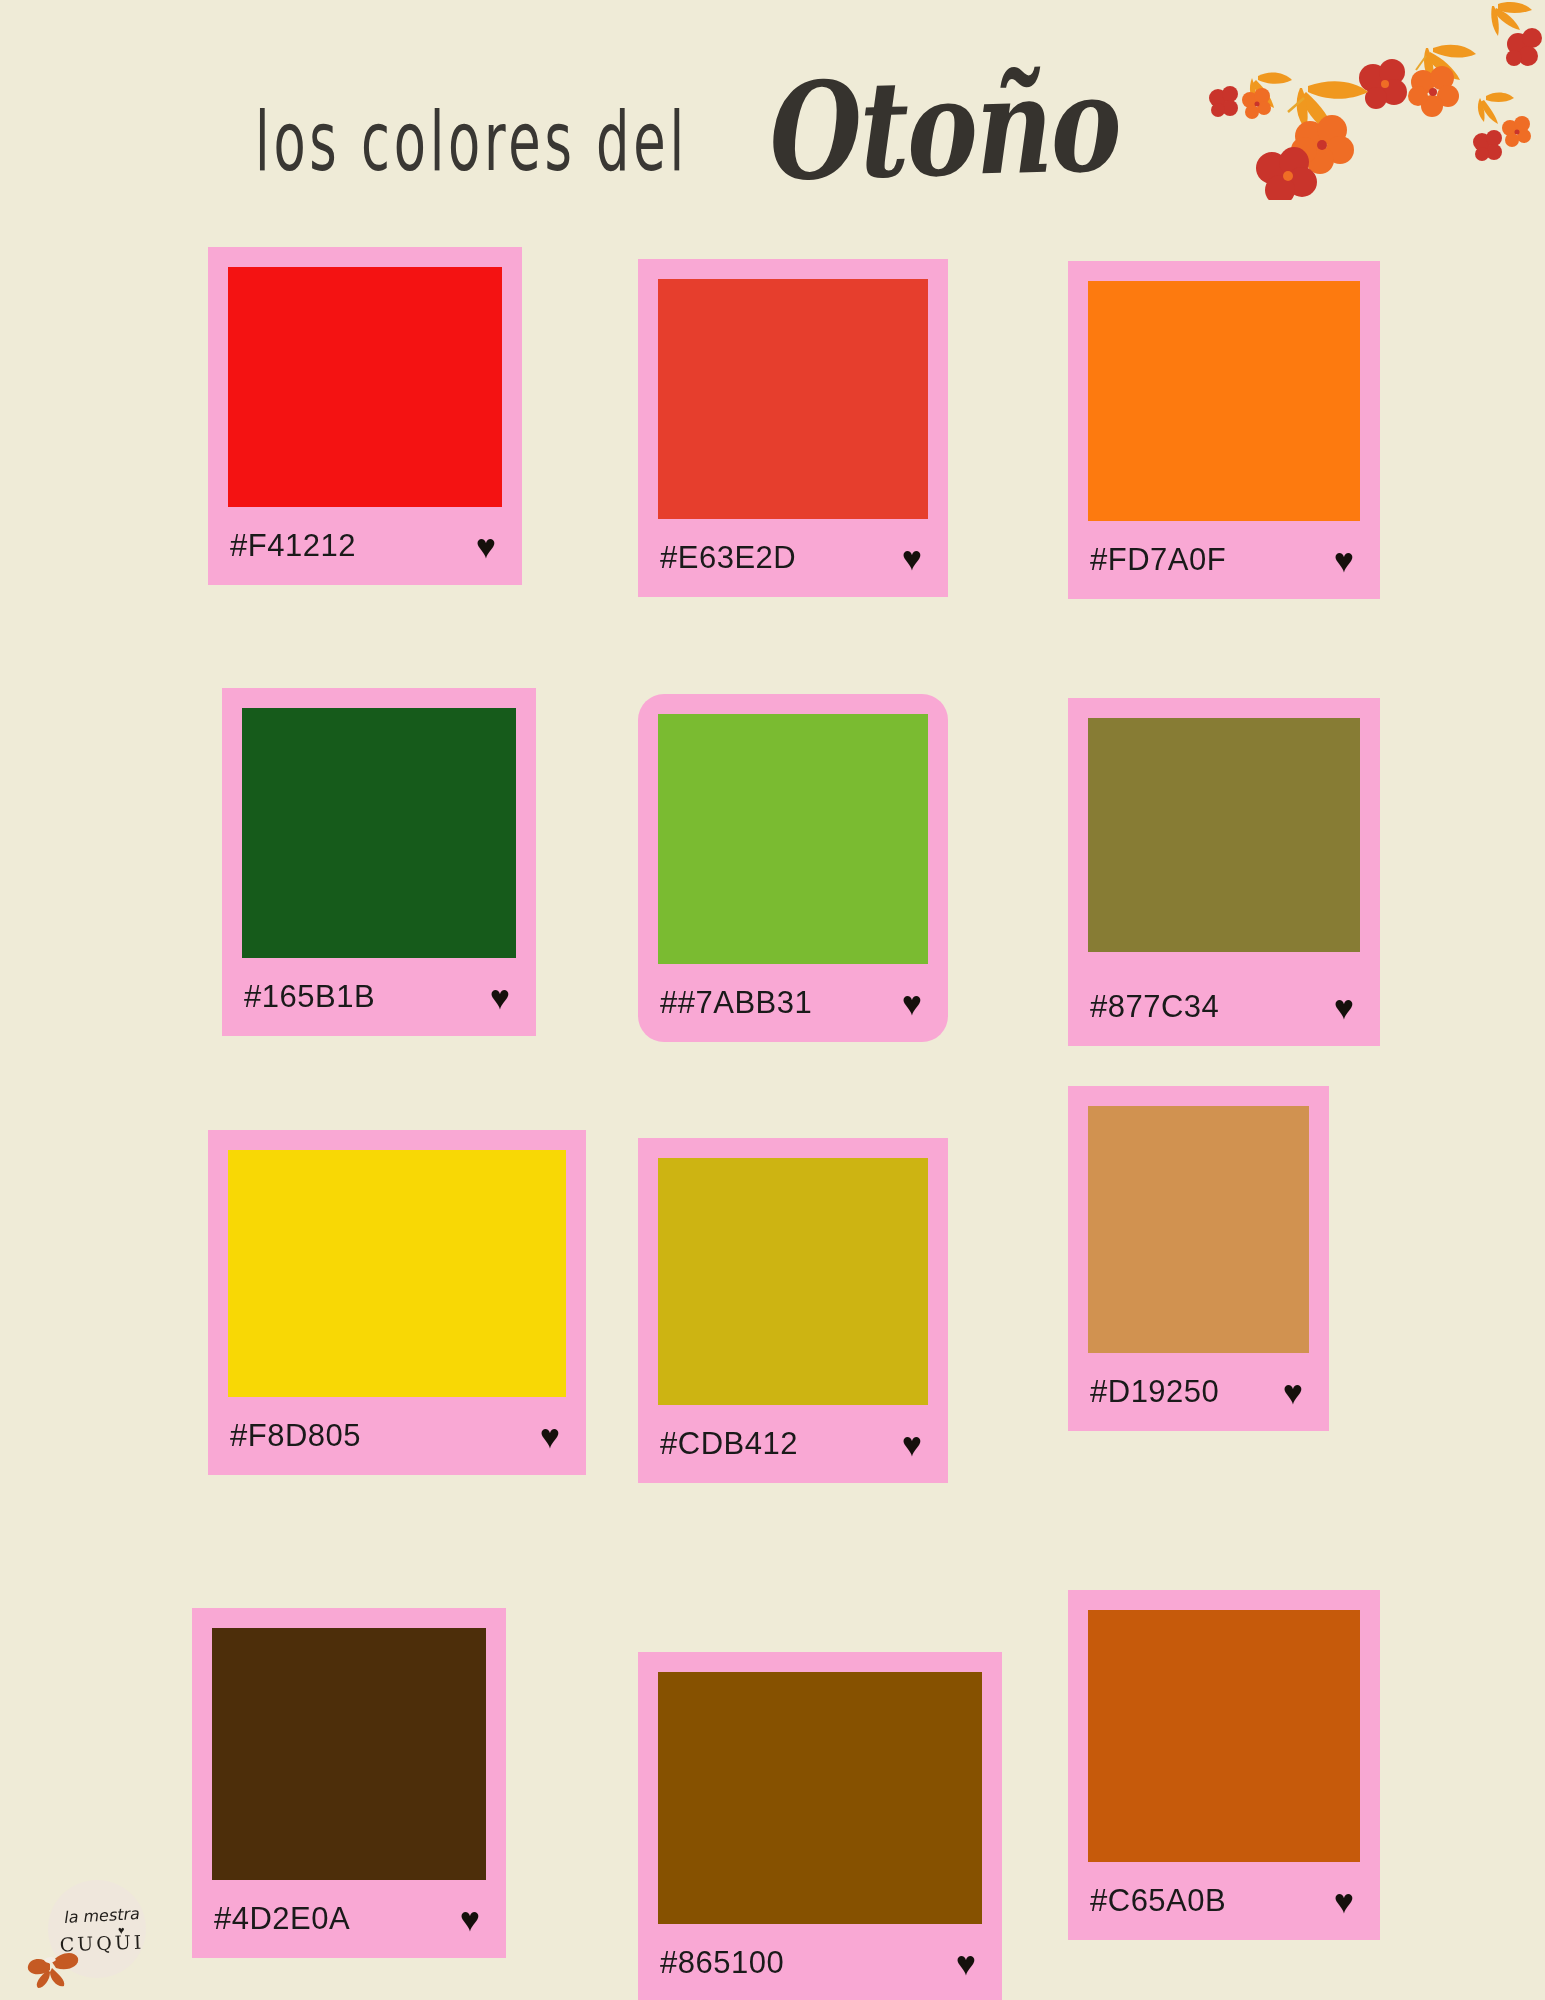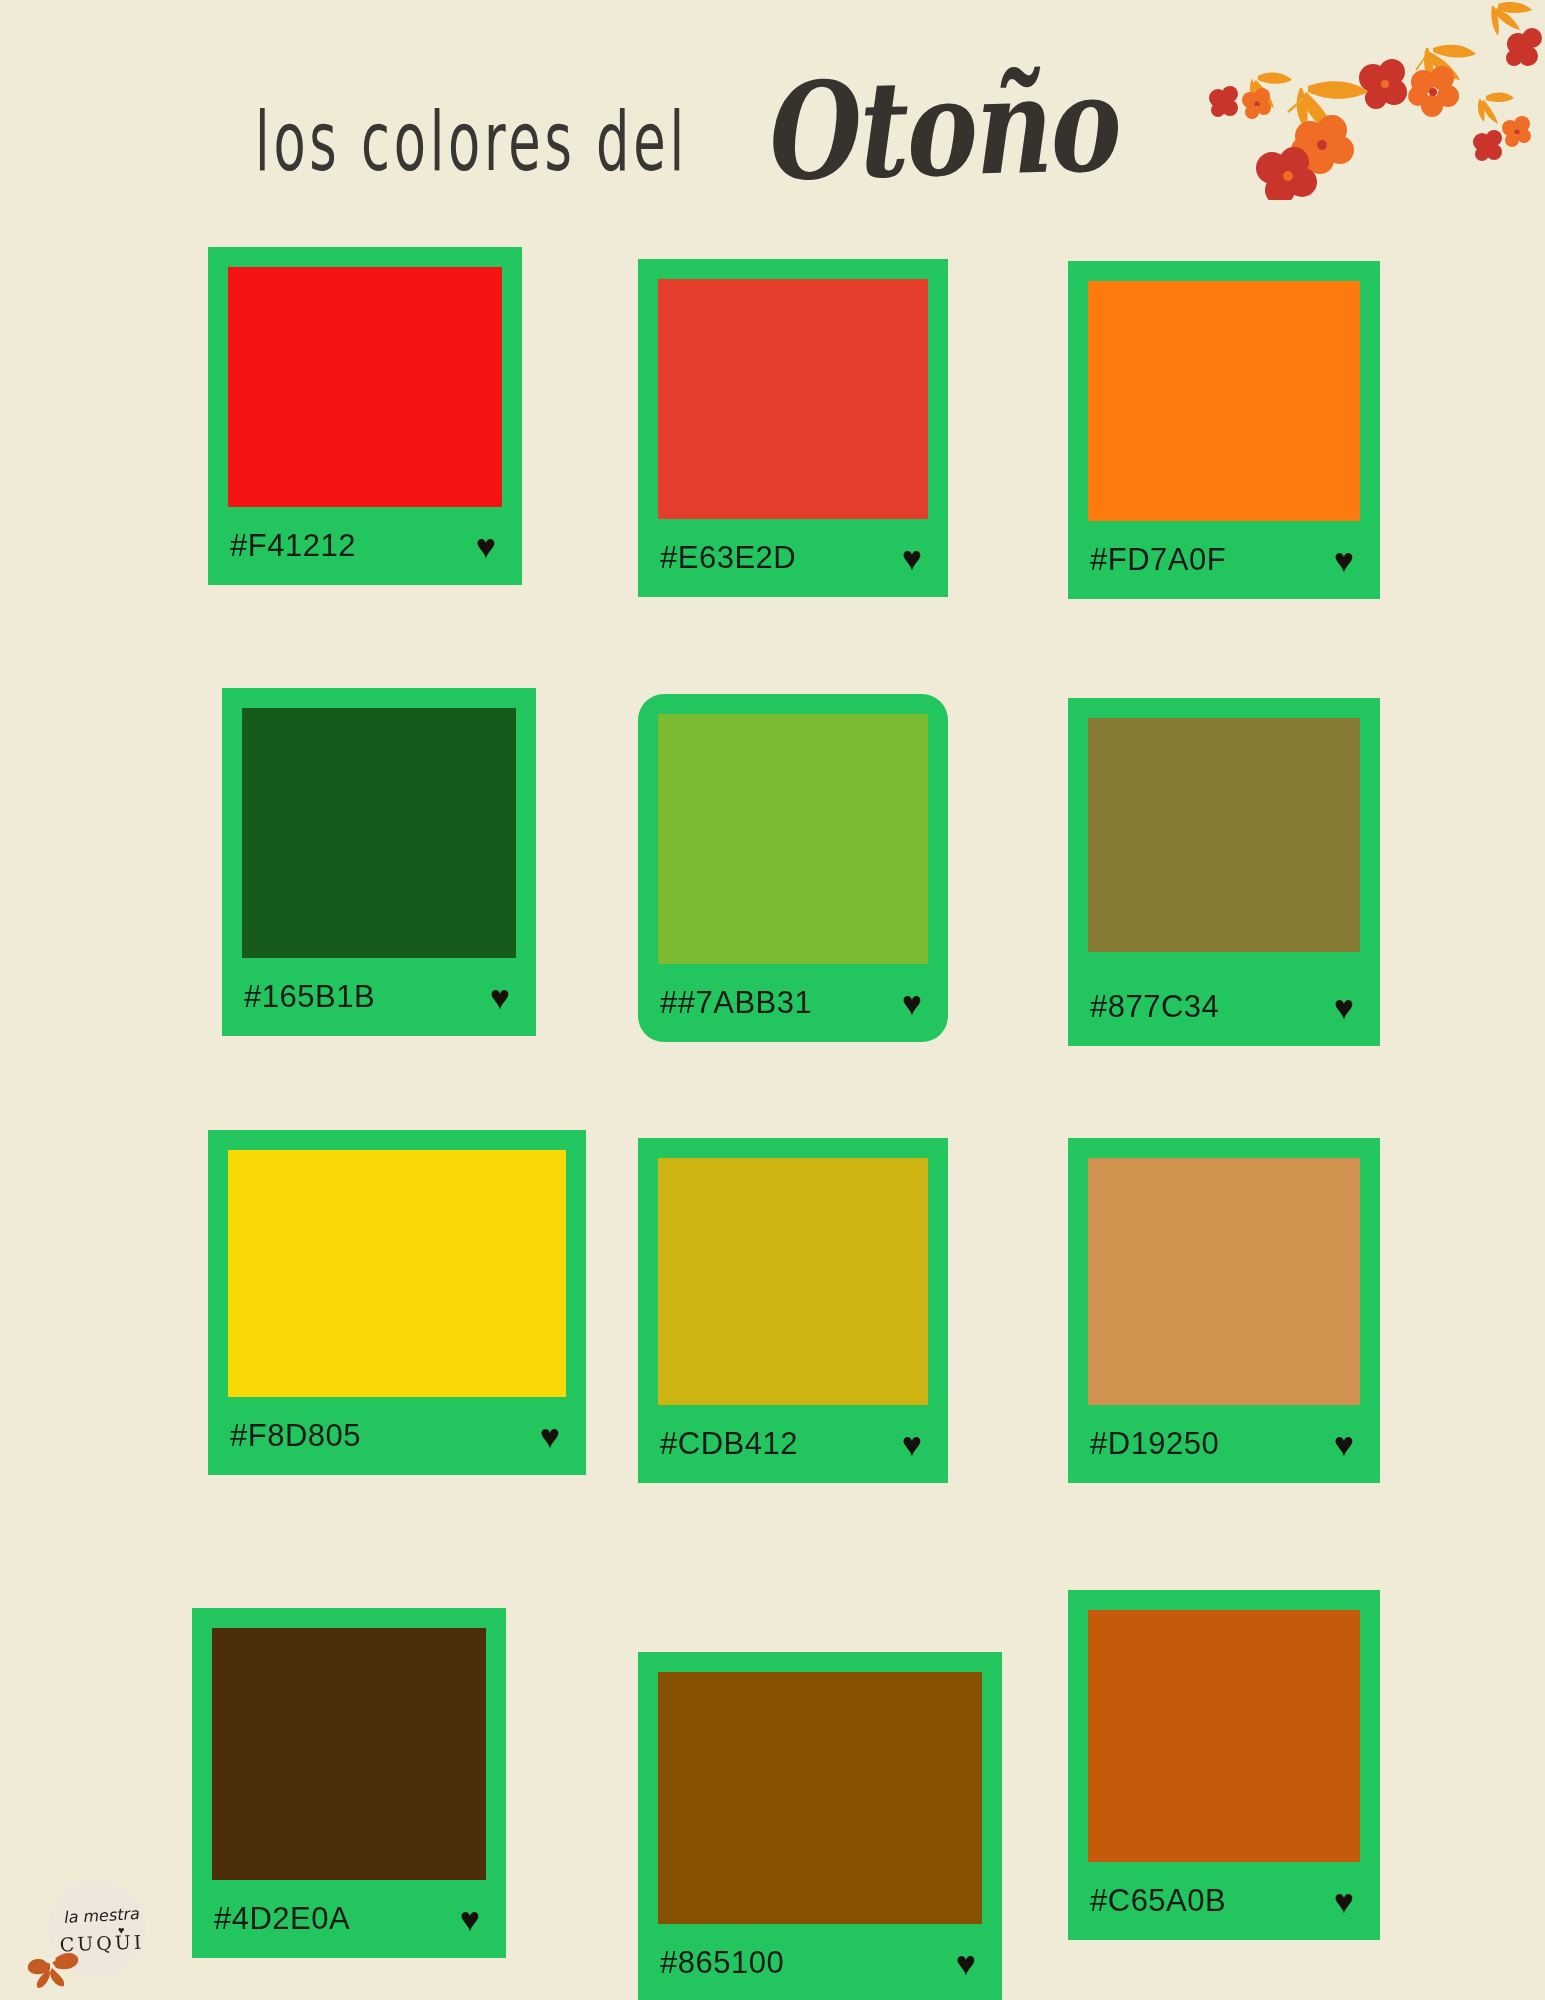--- a/index.html
+++ b/index.html
@@ -69,21 +69,21 @@
   .grid {
     position: absolute;
     left: 0;
     top: 0;
     width: 1545px;
     height: 2000px;
   }
 
   .card {
     position: absolute;
-    background: #22c55e;
+    background: #f9a8d4;
     box-sizing: border-box;
     padding: 20px 20px 0 20px;
     display: flex;
     flex-direction: column;
   }
   .swatch {
     width: 100%;
     flex: 1 1 auto;
   }
   .card-footer {
@@ -324,21 +324,21 @@
         <span class="heart-icon">♥</span>
       </div>
     </div>
     <div class="card" style="left: 638px; top: 1138px; width: 310px; height: 345px;">
       <div class="swatch" style="background: rgb(205, 180, 18);"></div>
       <div class="card-footer">
         <span class="hex-label">#CDB412</span>
         <span class="heart-icon">♥</span>
       </div>
     </div>
-    <div class="card" style="left: 1068px; top: 1138px; width: 312px; height: 345px;">
+    <div class="card" style="left: 1068px; top: 1086px; width: 261px; height: 345px;">
       <div class="swatch" style="background: rgb(209, 146, 80);"></div>
       <div class="card-footer">
         <span class="hex-label">#D19250</span>
         <span class="heart-icon">♥</span>
       </div>
     </div>
     <div class="card" style="left: 192px; top: 1608px; width: 314px; height: 350px;">
       <div class="swatch" style="background: rgb(77, 46, 10);"></div>
       <div class="card-footer">
         <span class="hex-label">#4D2E0A</span>

